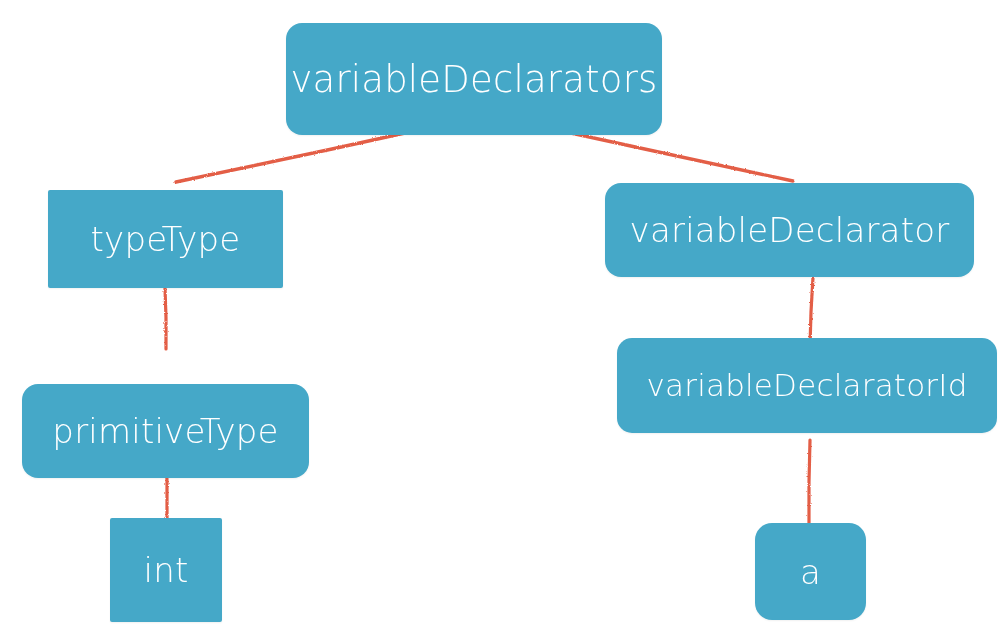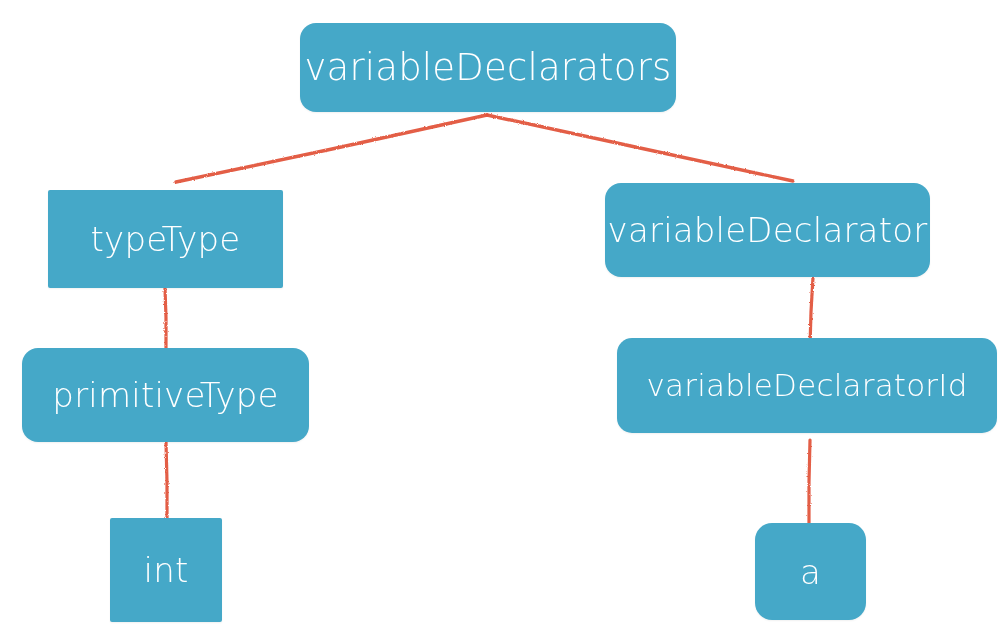--- a/index.html
+++ b/index.html
@@ -42,25 +42,25 @@
   .node-label {
     display: block;
     font-family: "DejaVu Sans", "Liberation Sans", sans-serif;
     font-weight: 300;
     letter-spacing: 0.2px;
     color: #ffffff;
     -webkit-font-smoothing: antialiased;
   }
 
   
-  #node-root          { left: 300px; top: 23px;  width: 376px; height: 89px;  border-radius: 16px; }
+  #node-root          { left: 286px; top: 23px;  width: 376px; height: 112px;  border-radius: 16px; }
   #node-typetype      { left: 48px;  top: 190px; width: 235px; height: 98px;  border-radius: 2px; }
   #node-primitivetype { left: 22px;  top: 348px; width: 287px; height: 94px;  border-radius: 16px; }
   #node-int           { left: 110px; top: 518px; width: 112px; height: 104px; border-radius: 2px; }
-  #node-vardeclarator { left: 605px; top: 183px; width: 325px; height: 94px;  border-radius: 16px; }
+  #node-vardeclarator { left: 605px; top: 183px; width: 369px; height: 94px;  border-radius: 16px; }
   #node-vardeclid     { left: 605px; top: 338px; width: 380px; height: 95px;  border-radius: 15px; margin-left: 12px; }
   #node-a             { left: 755px; top: 523px; width: 111px; height: 97px;  border-radius: 17px; }
 
   #node-root          .node-label { font-size: 37px; }
   #node-typetype      .node-label { font-size: 34px; }
   #node-primitivetype .node-label { font-size: 34px; }
   #node-int           .node-label { font-size: 34px; }
   #node-vardeclarator .node-label { font-size: 34px; }
   #node-vardeclid     .node-label { font-size: 31px; }
   #node-a             .node-label { font-size: 34px; }
@@ -102,21 +102,21 @@
   </svg>
 
   <div class="node" id="node-root" style="background: rgb(69, 168, 200); color: rgb(255, 255, 255);">
     <span class="node-label">variableDeclarators</span>
   </div>
 
   <div class="node" id="node-typetype" style="background: rgb(69, 168, 200); color: rgb(255, 255, 255);">
     <span class="node-label">typeType</span>
   </div>
 
-  <div class="node" id="node-primitivetype" style="background: rgb(69, 168, 200); color: rgb(255, 255, 255);">
+  <div class="node" id="node-primitivetype" style="background: rgb(69, 168, 200); color: rgb(255, 255, 255); margin-top: 36px;">
     <span class="node-label">primitiveType</span>
   </div>
 
   <div class="node" id="node-int" style="background: rgb(69, 168, 200); color: rgb(255, 255, 255);">
     <span class="node-label">int</span>
   </div>
 
   <div class="node" id="node-vardeclarator" style="background: rgb(69, 168, 200); color: rgb(255, 255, 255);">
     <span class="node-label">variableDeclarator</span>
   </div>

